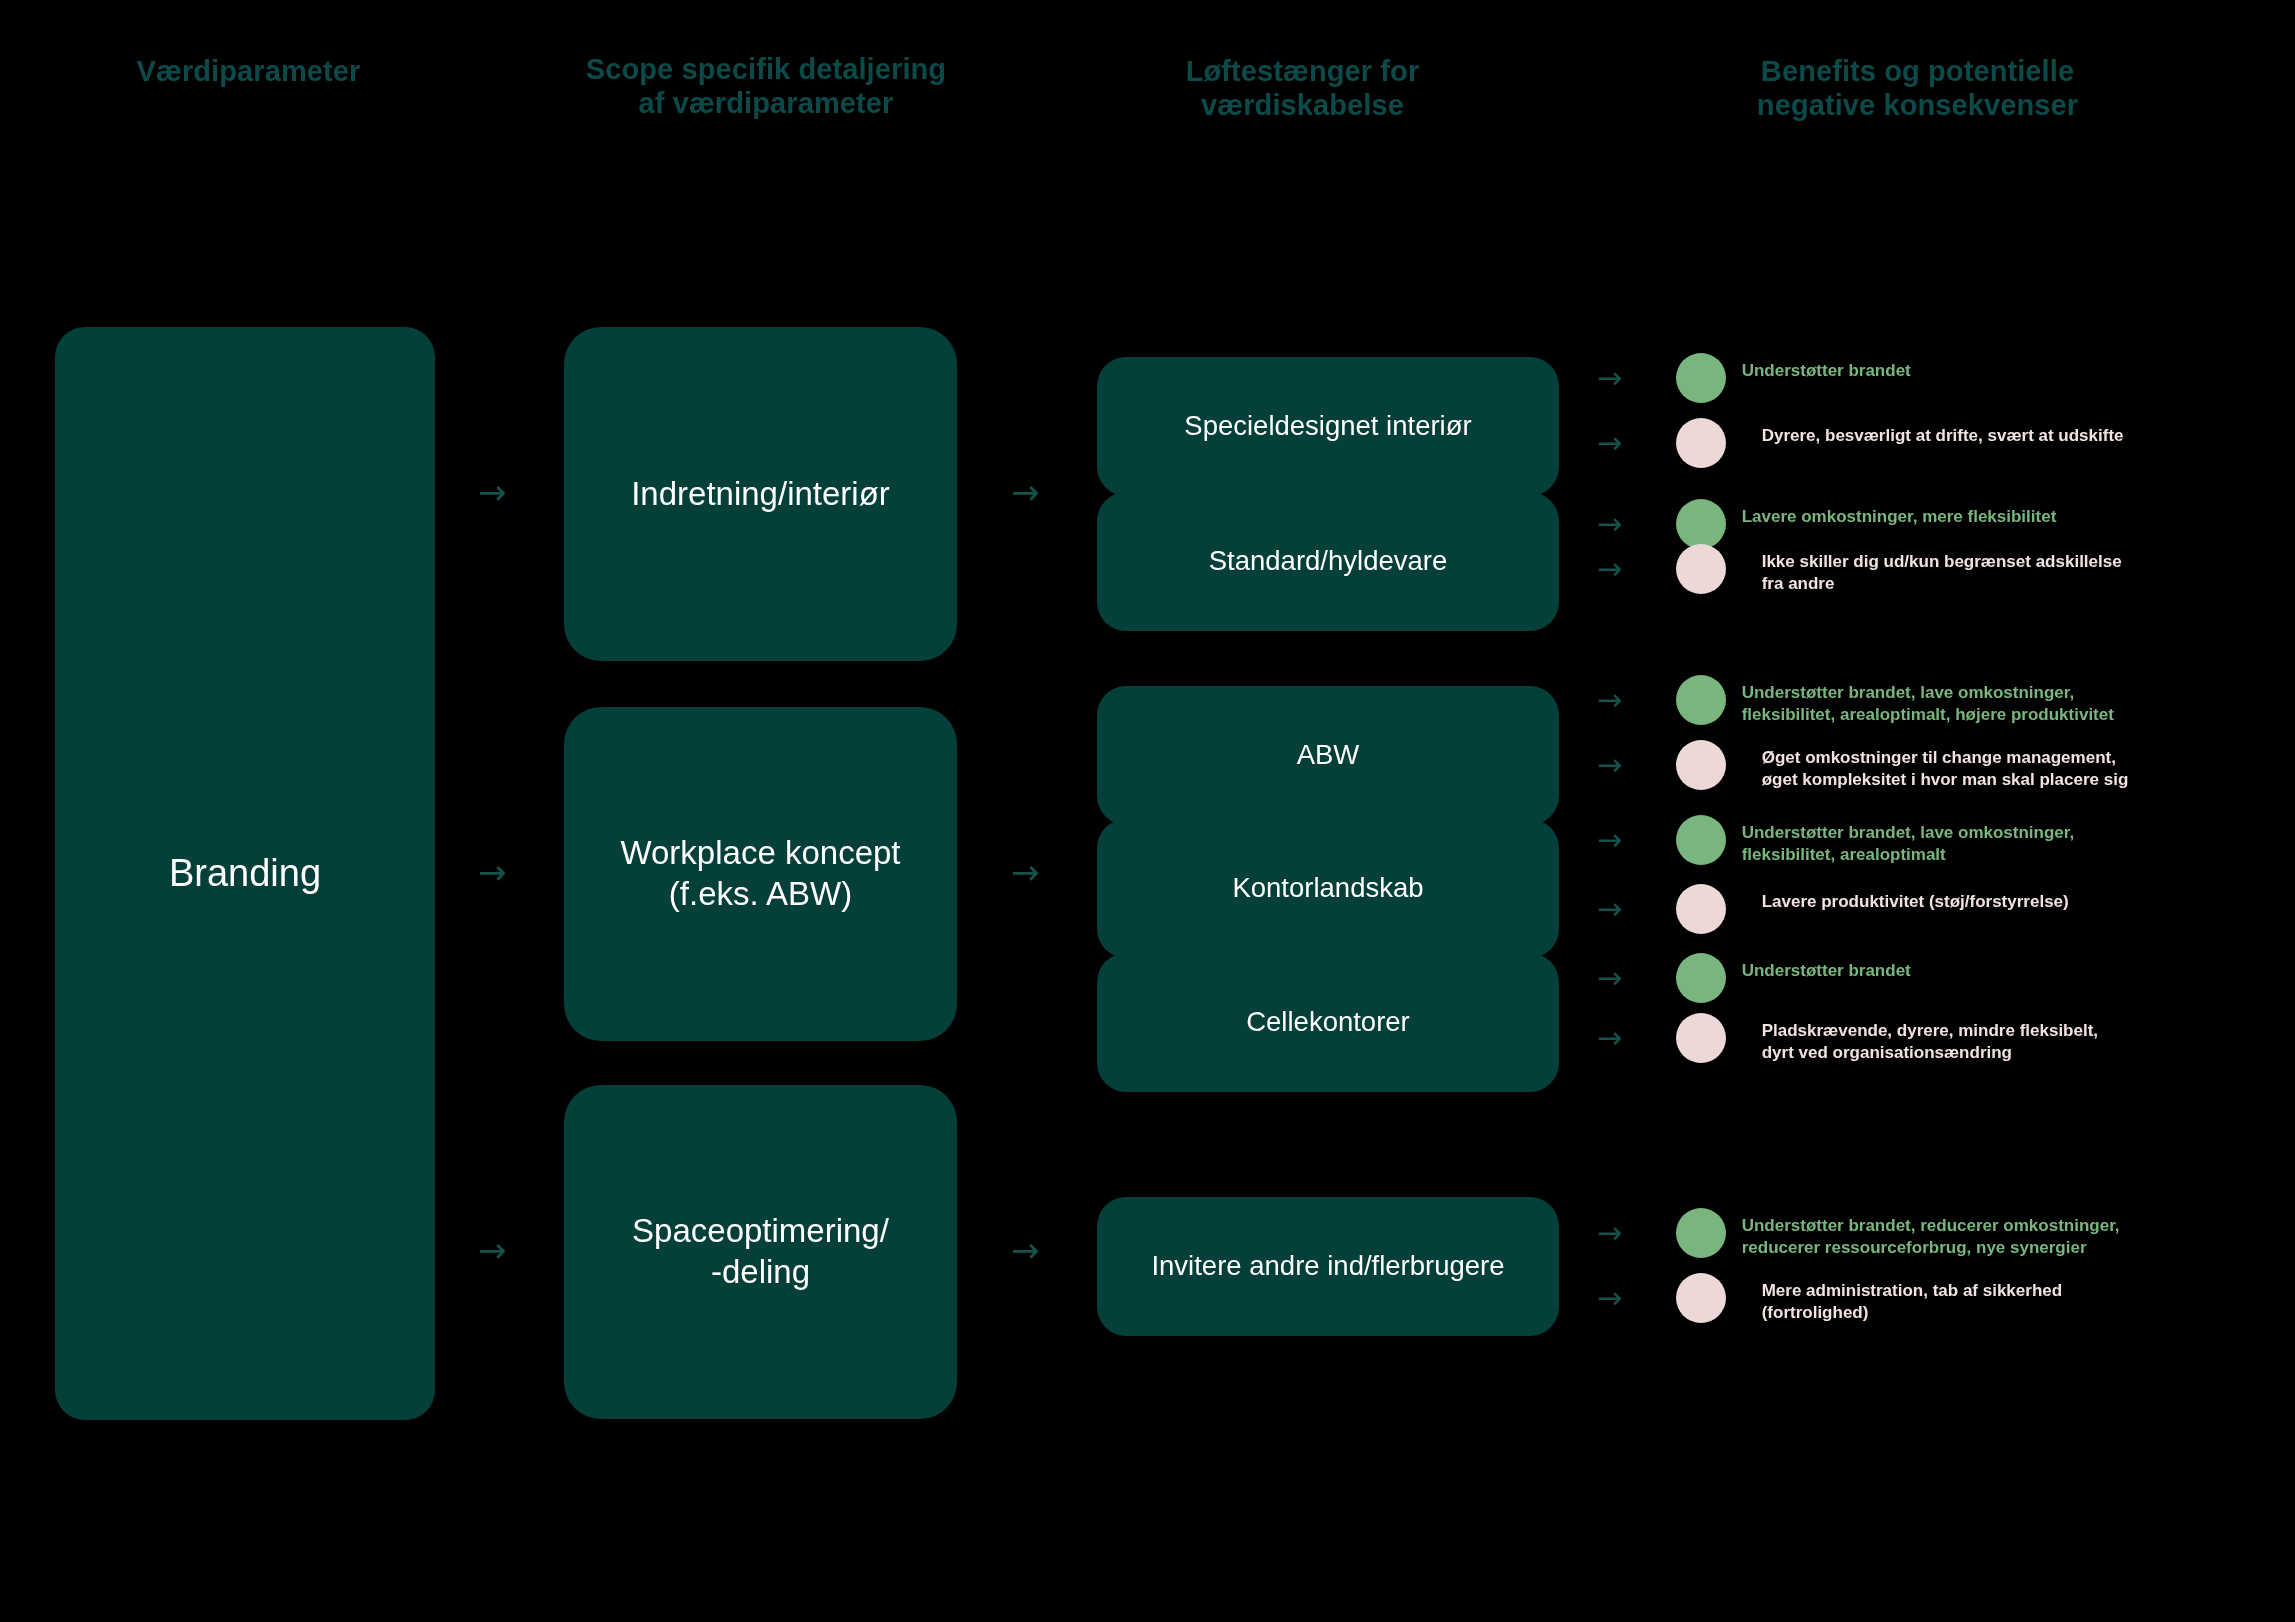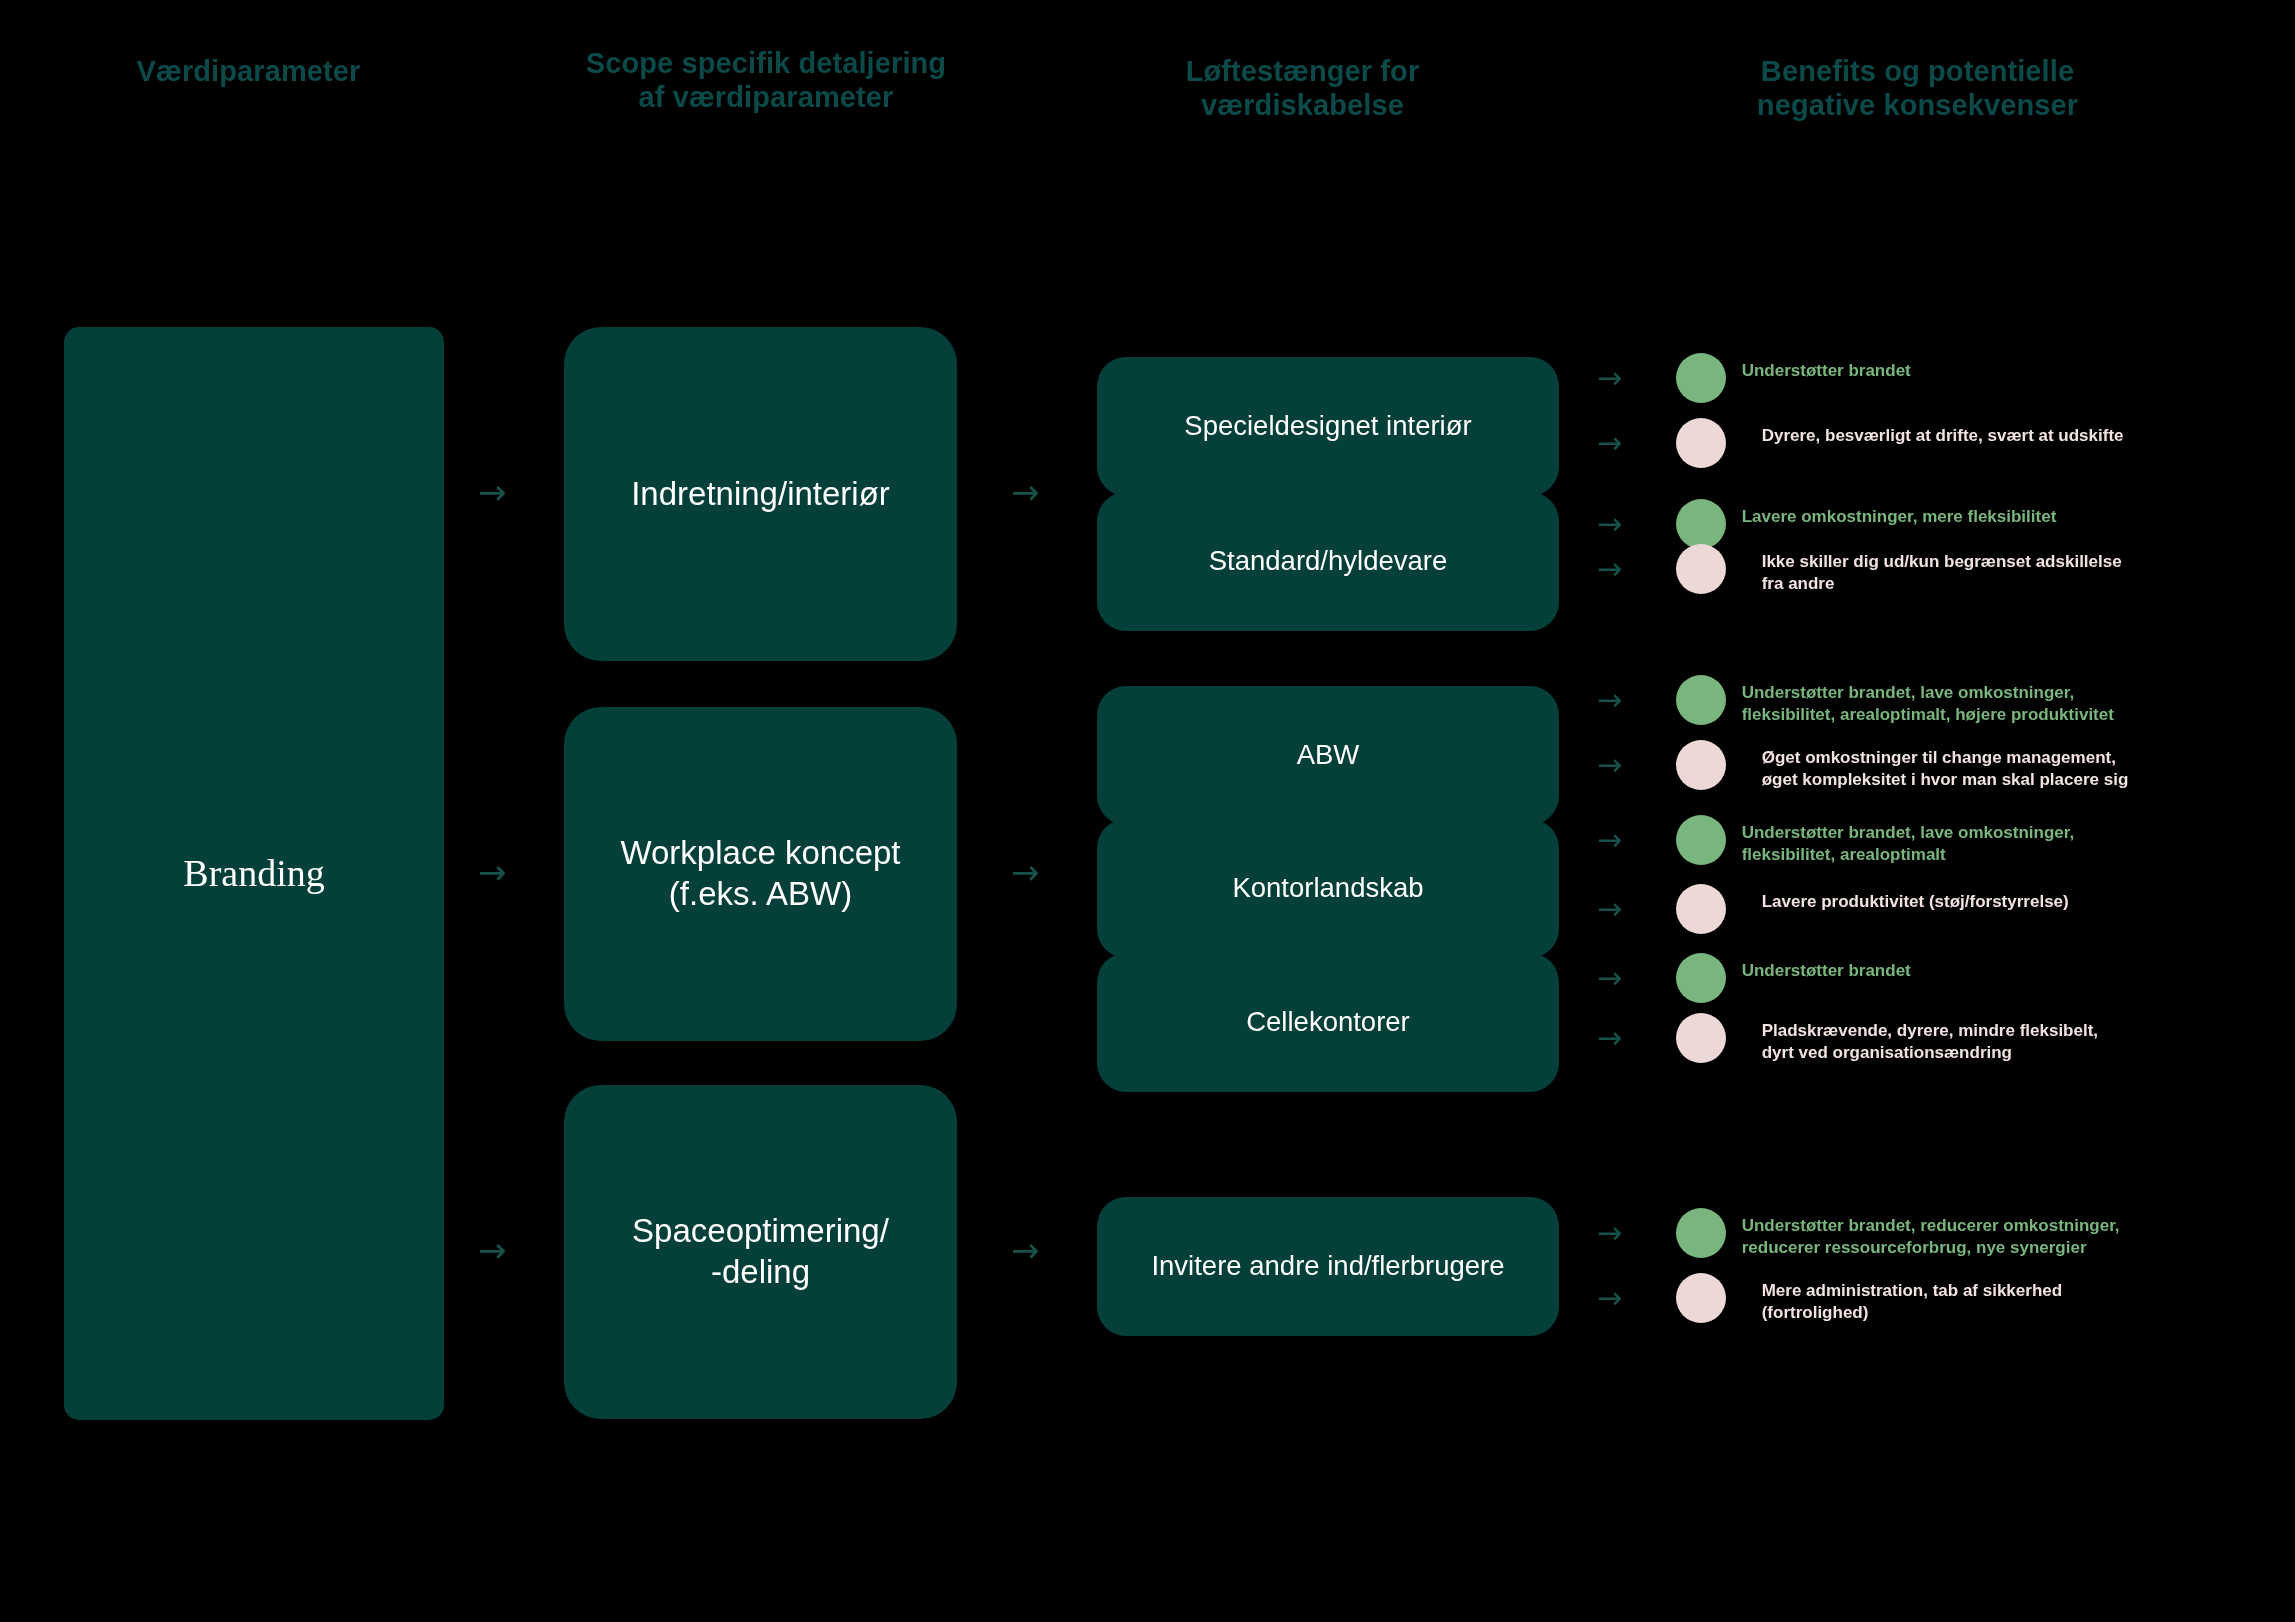--- a/index.html
+++ b/index.html
@@ -17,21 +17,21 @@
     position:absolute;
     color:#0c4a4a;
     font-weight:700;
     font-size:29px;
     line-height:1.18;
     text-align:center;
     letter-spacing:0.1px;
     white-space:pre-line;
   }
   #head-1{left:26px;  top:54px;  width:445px;}
-  #head-2{left:380px; top:46px;  width:772px;}
+  #head-2{left:380px; top:52px;  width:772px;}
   #head-3{left:936px;top:54px;  width:733px;}
   #head-4{left:1551px;top:54px;  width:733px;}
 
   
   .node{
     position:absolute;
     background:#053f39;
     border-radius:37px;
     display:flex;
     align-items:center;
@@ -40,21 +40,21 @@
     padding:0 17px;
   }
   .node .lbl{
     color:#ffffff;
     text-align:center;
     white-space:pre-line;
     line-height:1.24;
   }
 
   
-  #n-branding{left:64px;top:327px;width:380px;height:1093px;border-radius:15px;font-family:Liberation Serif, serif;}
+  #n-branding{left:55px;top:327px;width:380px;height:1093px;border-radius:30px;}
   #n-branding .lbl{font-size:38px;font-weight:400;}
 
   
   .n2{left:564px;width:393px;height:334px;}
   .n2 .lbl{font-size:33px;font-weight:400;}
   #n-indretning{top:327px;}
   #n-workplace{top:707px;}
   #n-space{top:1085px;}
 
   

